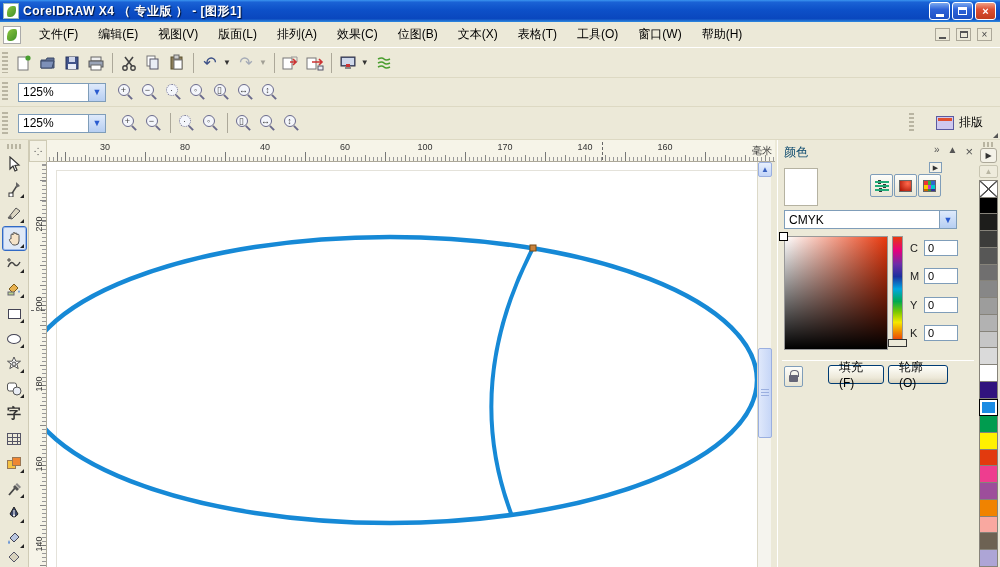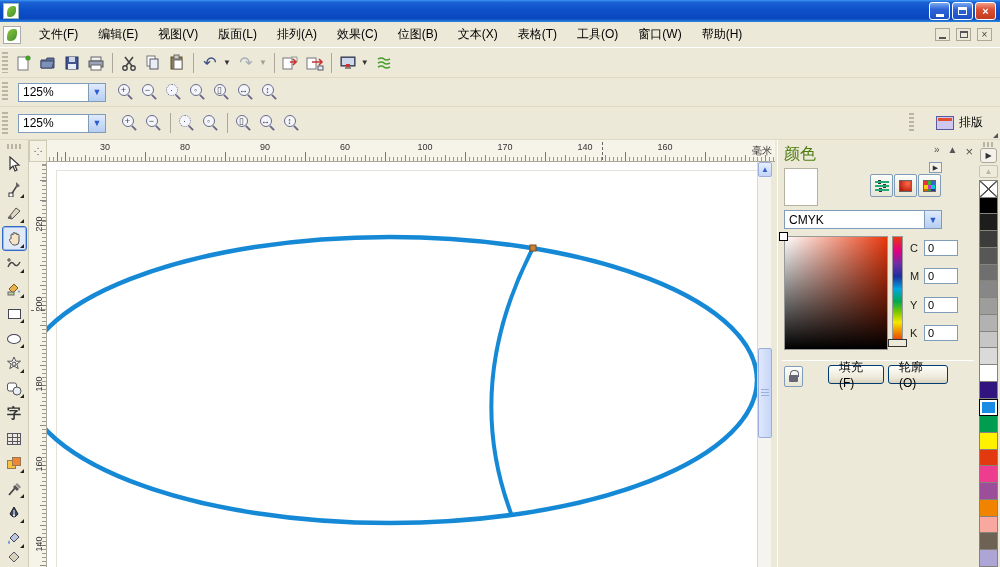--- a/index.html
+++ b/index.html
@@ -115,21 +115,21 @@
   #vscroll { left:757px; top:162px; width:14px; height:405px; background:#f5f4ee; border-left:1px solid #dcd9c8; }
   #vscroll .up { position:absolute; left:0; top:0; width:14px; height:15px; border:1px solid #9aafe0; border-radius:2px;
     background:linear-gradient(180deg,#e8f0fd,#c2d4f8); color:#3a62c0; font-size:8px; display:flex; align-items:center; justify-content:center; }
   #vscroll .thumb { position:absolute; left:0; top:186px; width:14px; height:90px; border:1px solid #9aafe0; border-radius:2px;
     background:linear-gradient(90deg,#dfe8fb,#c6d6f7); }
   #vscroll .thumb i { display:block; margin:40px auto 0; width:8px; height:7px;
     background:repeating-linear-gradient(180deg,#9aafe0 0 1px,transparent 1px 3px); }
 
   
   #docker { left:777px; top:140px; width:200px; height:427px; background:#ECE9D8; border-left:1px solid #fff; }
-  #docker-title { position:absolute; left:6px; top:4px; font-size:16px; color:#4d7c0f; }
+  #docker-title { position:absolute; left:6px; top:4px; font-size:12px; color:#0c4a6e; }
   .dkbtns { position:absolute; right:4px; top:4px; display:flex; gap:8px; color:#555; font-size:10px; }
   .dkbtns span { cursor:default; }
   #preview-swatch { position:absolute; left:6px; top:28px; width:34px; height:38px; background:#fff; border:1px solid #b5b2a1; }
   .dk-toolbtn { position:absolute; top:34px; width:23px; height:23px; border:1px solid #7f9db9; border-radius:2px;
     background:linear-gradient(180deg,#fdfdfa,#e8e5d4); display:flex; align-items:center; justify-content:center; }
   #btn-sliders { left:92px; }
   #btn-viewers { left:116px; }
   #btn-palettes { left:140px; }
   #mini-flyout { position:absolute; left:151px; top:22px; width:13px; height:11px; border:1px solid #7f9db9; background:#f4f2e8;
     font-size:7px; color:#333; display:flex; align-items:center; justify-content:center; }
@@ -140,21 +140,21 @@
       linear-gradient(#2a7,#2a7) 0 9px/14px 2px no-repeat,
       linear-gradient(#333,#333) 3px 0/3px 4px no-repeat,
       linear-gradient(#333,#333) 8px 4px/3px 4px no-repeat,
       linear-gradient(#333,#333) 4px 8px/3px 4px no-repeat; }
   .viewerico { width:13px; height:12px; border:1px solid #666; background:radial-gradient(circle at 70% 25%,#ff6a4d,#a80f00); }
   .paletteico { width:13px; height:12px; border:1px solid #666;
     background:
       linear-gradient(90deg,#e33 0 33%,#3b3 33% 66%,#36c 66%) 0 0/100% 4px no-repeat,
       linear-gradient(90deg,#fc0 0 33%,#c3c 33% 66%,#0cc 66%) 0 4px/100% 4px no-repeat,
       linear-gradient(90deg,#c60 0 33%,#393 33% 66%,#339 66%) 0 8px/100% 4px no-repeat; }
-  #model-combo { position:absolute; left:6px; top:70px; width:158px; height:19px; border:1px solid #7f9db9; background:#fff; display:flex; align-items:center;justify-content:space-between; }
+  #model-combo { position:absolute; left:6px; top:70px; width:173px; height:19px; border:1px solid #7f9db9; background:#fff; display:flex; align-items:center;justify-content:space-between; }
   #model-combo .val { flex:1; padding-left:4px; }
   #model-combo .cbtn { width:17px; height:17px; background:linear-gradient(180deg,#dfeafb,#b6cef2); border-left:1px solid #7f9db9;
     display:flex; align-items:center; justify-content:center; color:#2a5bd0; font-size:9px; }
   #picker-square { position:absolute; left:6px; top:96px; width:104px; height:114px; border:1px solid #999;
     background:linear-gradient(180deg,rgba(0,0,0,0) 0%,#000 100%),linear-gradient(90deg,#ffffff 0%,#e8380d 100%); }
   #picker-cursor { position:absolute; left:1px; top:92px; width:9px; height:9px; border:1px solid #000; background:#fff; }
   #hue-strip { position:absolute; left:114px; top:96px; width:11px; height:106px; border:1px solid #999;
     background:linear-gradient(180deg,#e8380d 0%,#e5007e 13%,#6f2da8 26%,#1d2f9e 38%,#00a7e1 50%,#00a94f 62%,#7ac800 72%,#f5e800 82%,#f08300 92%,#e8380d 100%); }
   #hue-handle { position:absolute; left:110px; top:199px; width:19px; height:8px; border:1px solid #333; background:#ece9d8; }
   .chan-row { position:absolute; left:132px; display:flex; align-items:center; gap:4px; }
@@ -188,20 +188,21 @@
   .sw.none::after { background:linear-gradient(to bottom right,transparent 46%,#555 48%,#555 52%,transparent 54%); }
   .sw.selected { outline:2px solid #fff; outline-offset:-3px; border:1px solid #000; z-index:2; }
 </style>
 </head>
 <body>
 
 <div id="titlebar" class="abs">
   <span class="appicon">
       <i></i>
     </span>
+  <span class="title">CorelDRAW X4 （ 专业版 ） - [图形1]</span>
   <span class="wbtns">
     <span class="wbtn">
         <span class="minbar"></span>
       </span>
     <span class="wbtn">
         <span class="rest"></span>
       </span>
     <span class="wbtn close">×</span>
   </span>
 </div>
@@ -430,21 +431,21 @@
     <span class="lico"></span>
     <span>排版</span>
   </span>
   <span class="corner"></span>
 </div>
 
 <div id="ruler-corner" class="abs">⁘</div>
 <div id="hruler" class="abs">
   <span class="lbl" style="left:58px">30</span>
   <span class="lbl" style="left:138px">80</span>
-  <span class="lbl" style="left:218px">90</span>
+  <span class="lbl" style="left:218px">40</span>
   <span class="lbl" style="left:298px">60</span>
   <span class="lbl" style="left:378px">100</span>
   <span class="lbl" style="left:458px">170</span>
   <span class="lbl" style="left:538px">140</span>
   <span class="lbl" style="left:618px">160</span>
   <span class="pagemark"></span>
   <span class="units">毫米</span>
 </div>
 <div id="vruler" class="abs">
   <span class="lbl" style="top:57px">220</span>

